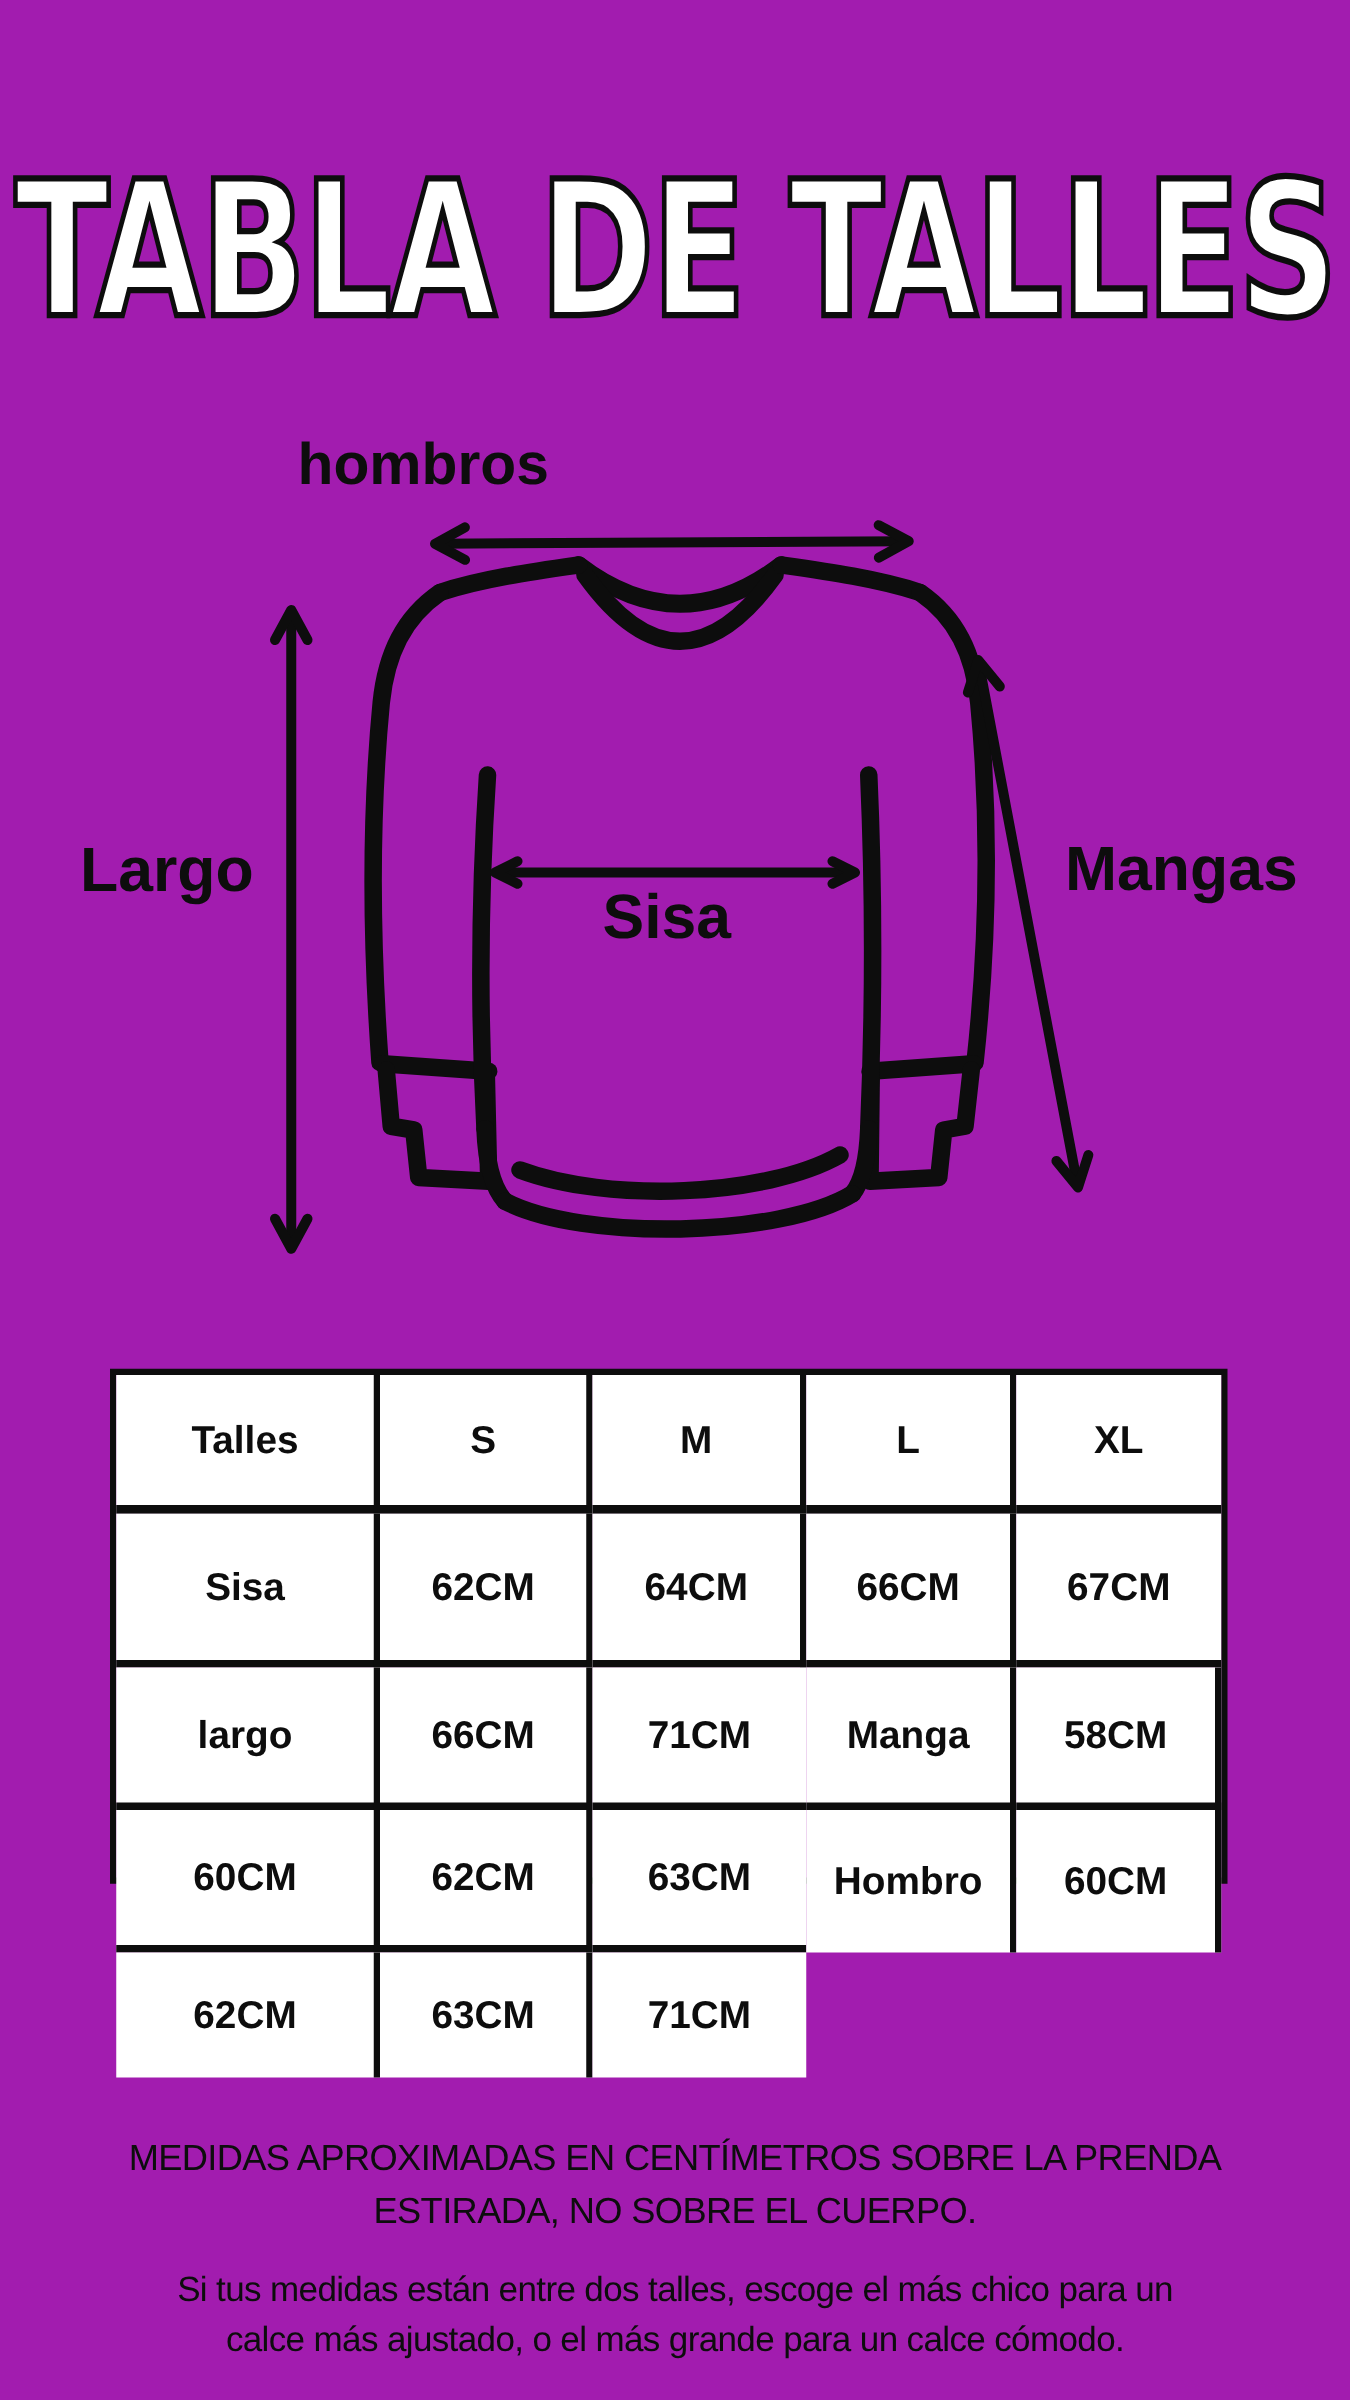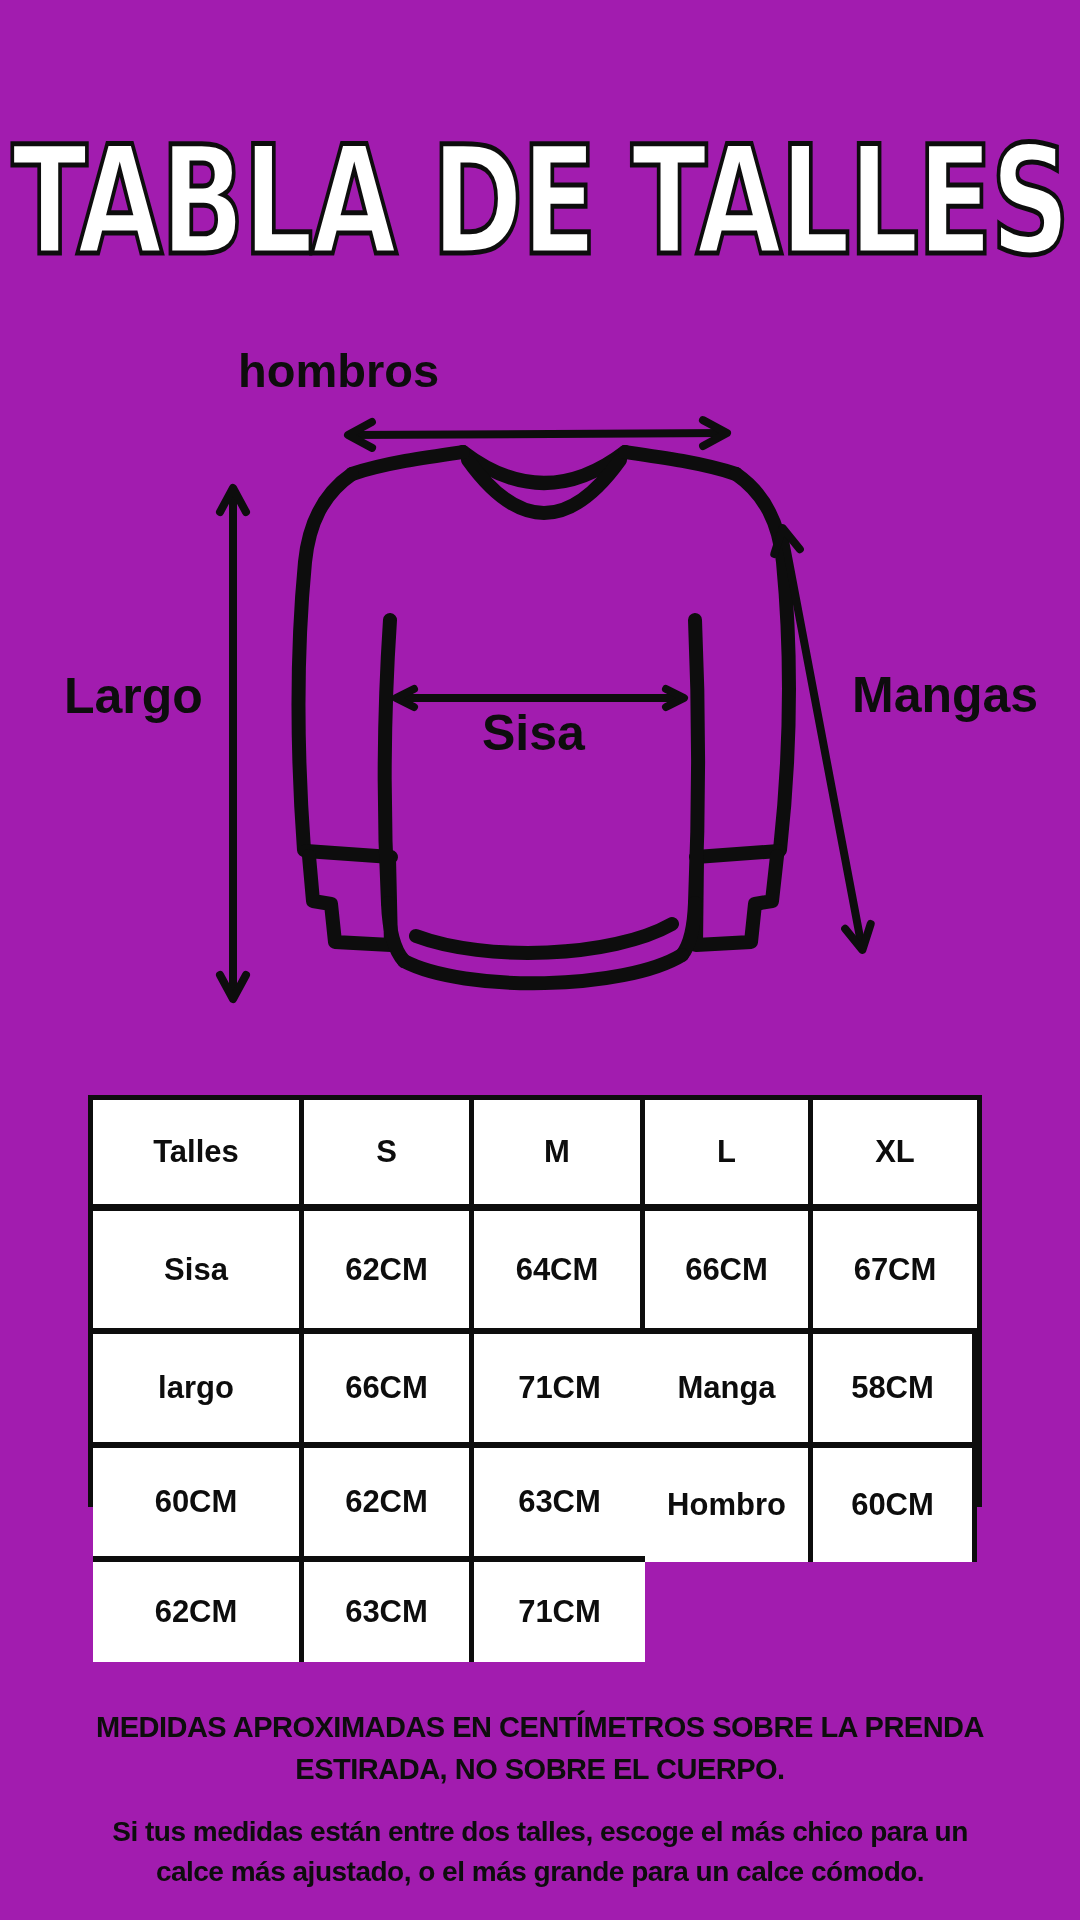--- a/index.html
+++ b/index.html
@@ -38,21 +38,21 @@
   .cell{
     box-sizing:border-box;display:flex;align-items:center;justify-content:center;
     font-size:31px;font-weight:bold;background:#ffffff;letter-spacing:0px;
   }
   .cell.bR{border-right:5px solid #0d0d0d;}
   .cell.bB{border-bottom:6px solid #0d0d0d;}
   .cell.bH{border-bottom:7px solid #0d0d0d;}
   
   .note{
     position:absolute;left:0;width:1080px;text-align:center;
-    font-weight:bold;white-space:pre-line;letter-spacing:-0.5px;
+    font-weight:normal;white-space:pre-line;letter-spacing:-0.5px;
   }
   .note-measure{top:1706px;font-size:29px;line-height:42px;}
   .note-fit{top:1812px;font-size:28px;line-height:40px;}
 </style>
 </head>
 <body>
 
 <div id="canvas">
 
   <div class="title">TABLA DE TALLES</div>

